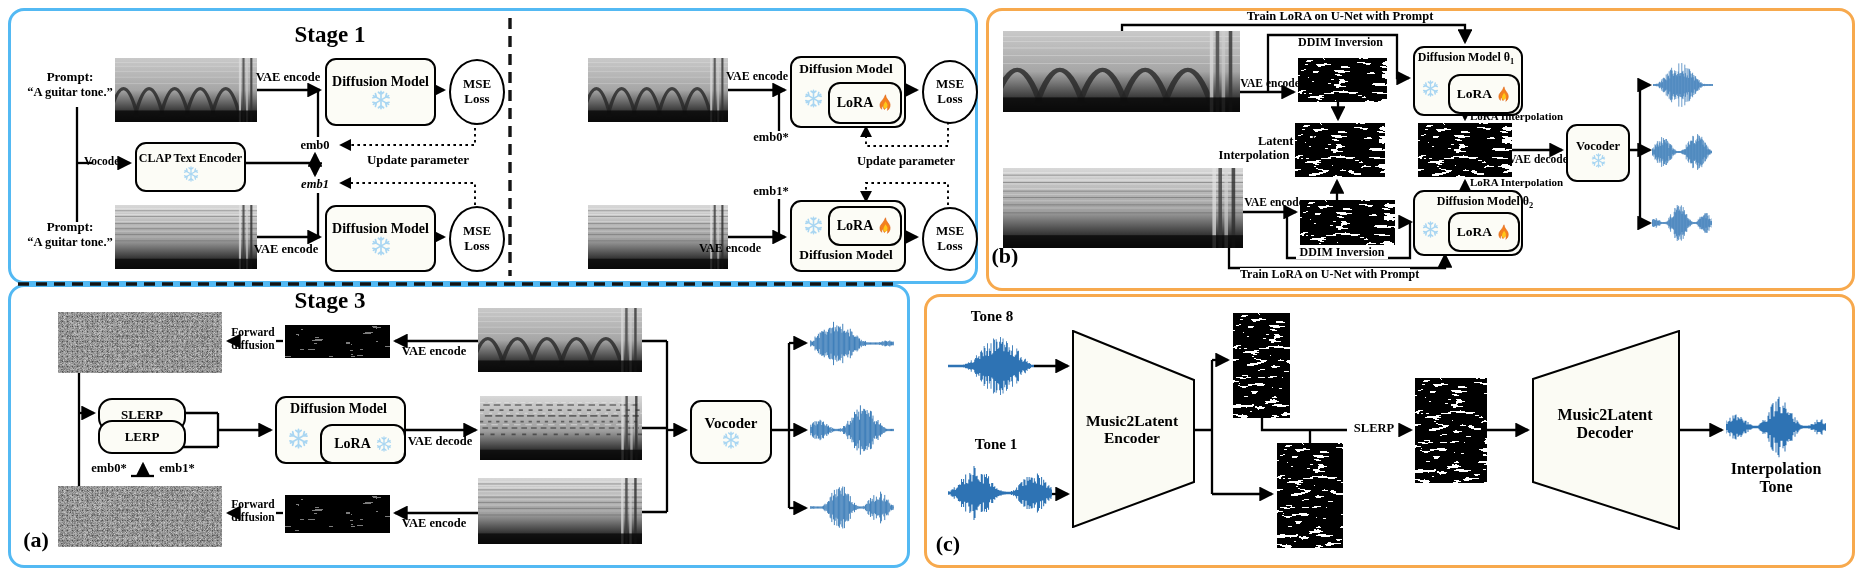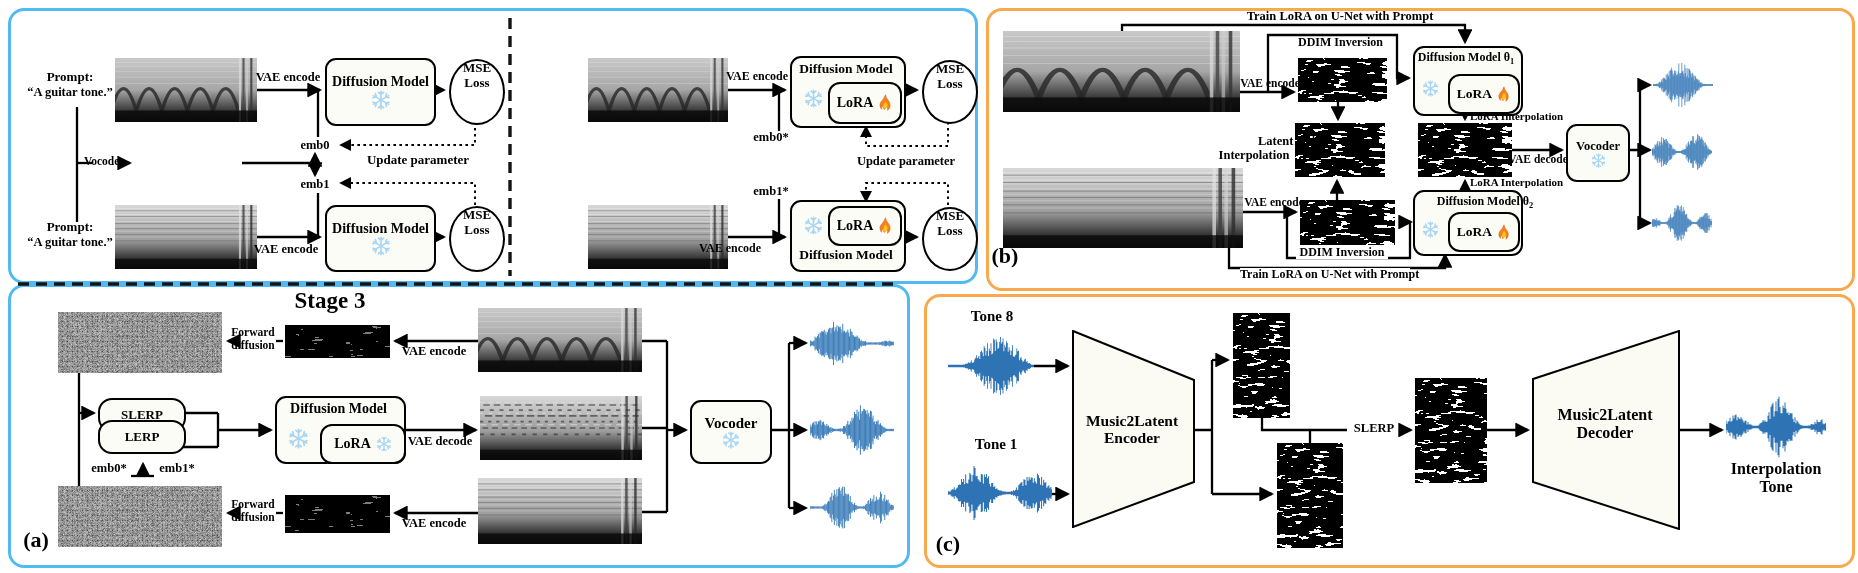--- a/index.html
+++ b/index.html
@@ -9,21 +9,21 @@
   .t{position:absolute;font-family:"Liberation Serif",serif;font-weight:bold;color:#000;
      text-align:center;line-height:1.12;white-space:nowrap;z-index:6;}
   .panel{position:absolute;border-radius:16px;border:3px solid;background:transparent;z-index:0;}
   .pa{border-color:#53B9F3;}
   .pbc{border-color:#F7A94D;}
   .box{position:absolute;border:2px solid #000;border-radius:11px;background:#FCFCF6;
        display:flex;align-items:center;justify-content:center;flex-direction:column;z-index:3;}
   .box.row{flex-direction:row;gap:5px;}
   .inner{z-index:4;border-radius:12px;}
   .ellipse{position:absolute;border:2px solid #000;border-radius:50%;background:#fff;
-       display:flex;flex-direction:column;align-items:center;justify-content:flex-start;z-index:3;}
+       display:flex;flex-direction:column;align-items:center;justify-content:center;z-index:3;}
   .spec,.img,.wave,.trap{position:absolute;display:block;z-index:2;}
   .icon{display:block;z-index:5;}
   .icon.abs{position:absolute;}
   sub{font-size:70%;}
   #wires{position:absolute;left:0;top:0;z-index:1;}
   .wire{stroke:#000;stroke-width:2.3;fill:none;}
   .dot{stroke:#000;stroke-width:1.9;fill:none;stroke-dasharray:2.6 3.4;}
   .divdash{stroke:#141414;stroke-width:3.4;fill:none;stroke-dasharray:11 7;}
   .wf{fill:none;stroke-width:1;}
 </style>
@@ -234,20 +234,21 @@
     <path class="wire" d="M1052 494 H1068" marker-end="url(#ah)"></path>
     <path class="wire" d="M1195 430 H1212 M1212 360 V494"></path>
     <path class="wire" d="M1212 360 H1228" marker-end="url(#ah)"></path>
     <path class="wire" d="M1212 494 H1272" marker-end="url(#ah)"></path>
     <path class="wire" d="M1262 418 V430 H1347 M1310 443 V430"></path>
     <path class="wire" d="M1399 430 H1411" marker-end="url(#ah)"></path>
     <path class="wire" d="M1487 430 H1528" marker-end="url(#ah)"></path>
     <path class="wire" d="M1680 430 H1722" marker-end="url(#ah)"></path>
   </svg>
 
+  <div class="t" style="left:240px;top:22px;width:180px;font-size:23px;">Stage 1</div>
 
   <div class="abs" style="left:18px;top:70px;width:104px;z-index:6;">
     <div class="t" style="position:static;font-size:13px;">Prompt:</div>
     <div class="t" style="position:static;font-size:12.5px;">“A guitar tone.”</div>
   </div>
   <svg class="spec" style="left:115px;top:58px;" width="142" height="64" viewBox="0 0 200 100" preserveAspectRatio="none">
       <use href="#sym-spec-arch"></use>
     </svg>
   <div class="t" style="left:250px;top:70px;width:76px;font-size:12.5px;">VAE encode</div>
 
@@ -256,22 +257,28 @@
     <svg class="icon" width="20" height="20">
         <use href="#sym-snow"></use>
       </svg>
   </div>
   <div class="ellipse" style="left:449px;top:59px;width:52px;height:62px;">
     <div class="t" style="position:static;font-size:13px;">MSE</div>
     <div class="t" style="position:static;font-size:13px;">Loss</div>
   </div>
 
   <div class="t" style="left:294px;top:138px;width:42px;font-size:12.5px;">emb0</div>
-  <div class="t" style="left:294px;top:177px;width:42px;font-size:12.5px;">emb1</div>
+  <div class="t" style="left:294px;top:177px;width:42px;font-size:12.5px;font-style:italic;">emb1</div>
   <div class="t" style="left:84px;top:155px;width:38px;font-size:11.5px;">Vocoder</div>
+  <div class="box" style="left:135px;top:142px;width:107px;height:46px;">
+    <div class="t" style="position:static;font-size:12px;">CLAP Text Encoder</div>
+    <svg class="icon" width="16" height="16">
+        <use href="#sym-snow"></use>
+      </svg>
+  </div>
   <div class="t" style="left:360px;top:153px;width:116px;font-size:13px;">Update parameter</div>
 
   <div class="abs" style="left:18px;top:220px;width:104px;z-index:6;">
     <div class="t" style="position:static;font-size:13px;">Prompt:</div>
     <div class="t" style="position:static;font-size:12.5px;">“A guitar tone.”</div>
   </div>
   <svg class="spec" style="left:115px;top:205px;" width="142" height="64" viewBox="0 0 200 100" preserveAspectRatio="none">
       <use href="#sym-spec-flat"></use>
     </svg>
   <div class="t" style="left:248px;top:242px;width:76px;font-size:12.5px;">VAE encode</div>

